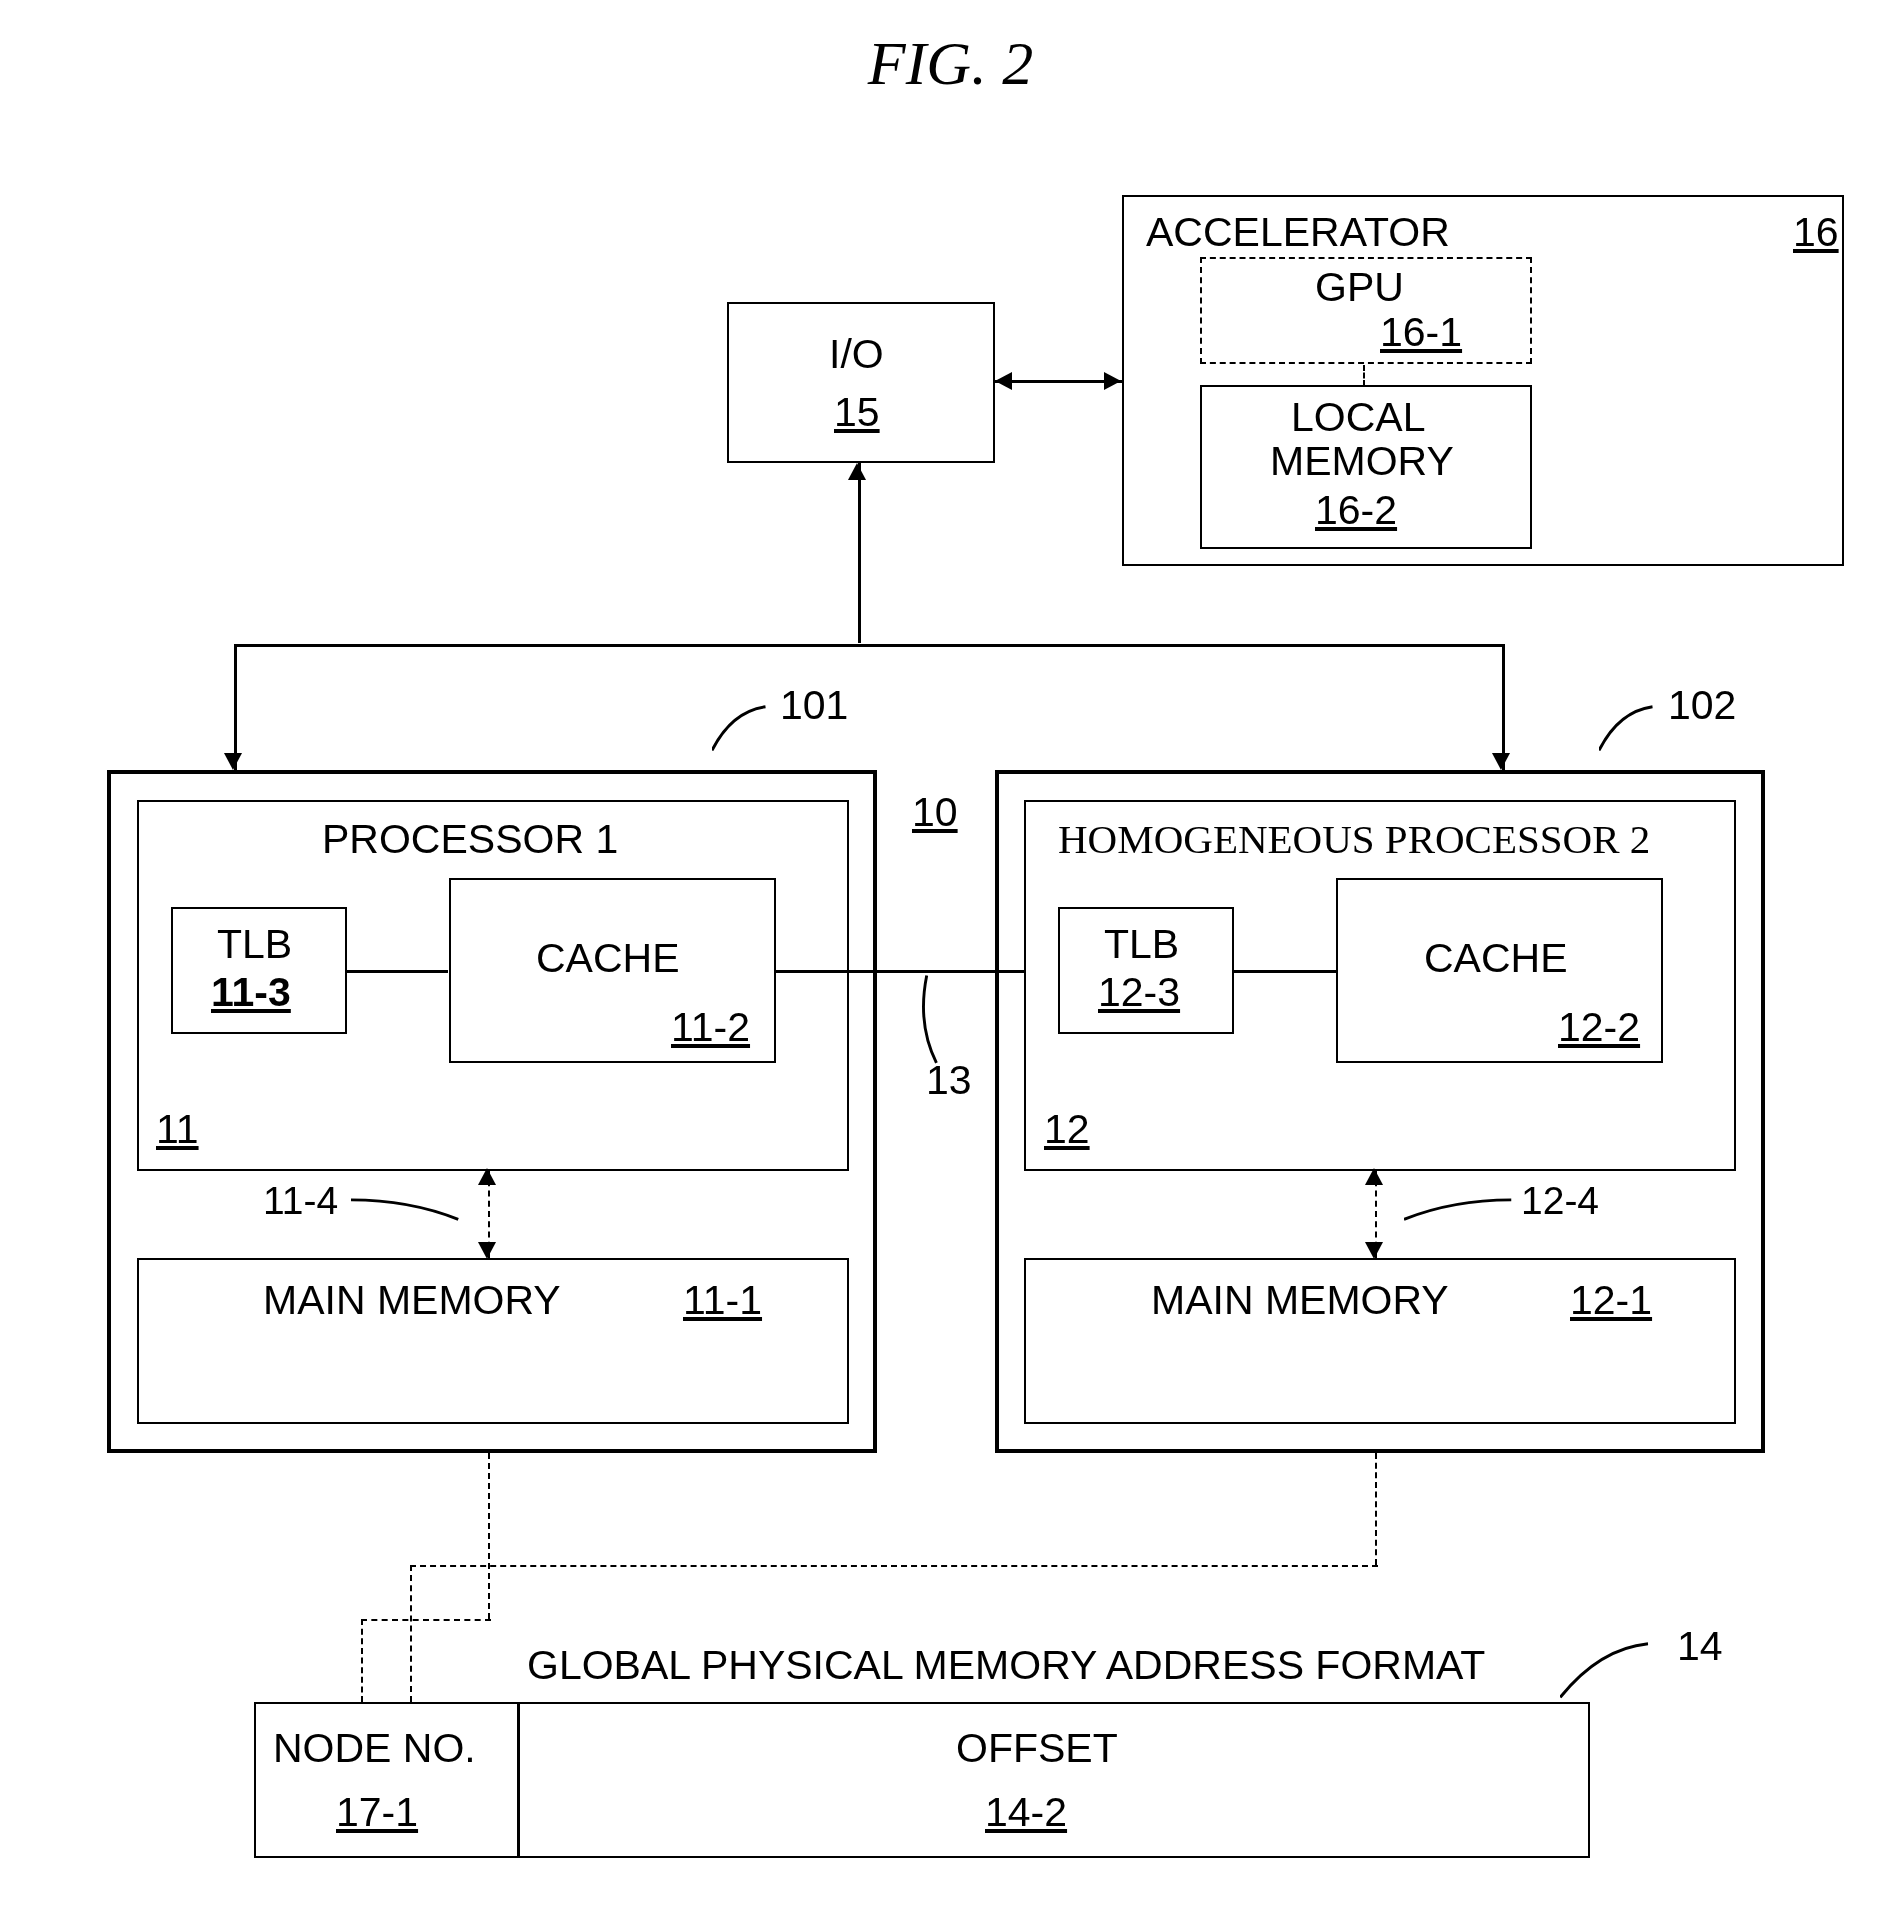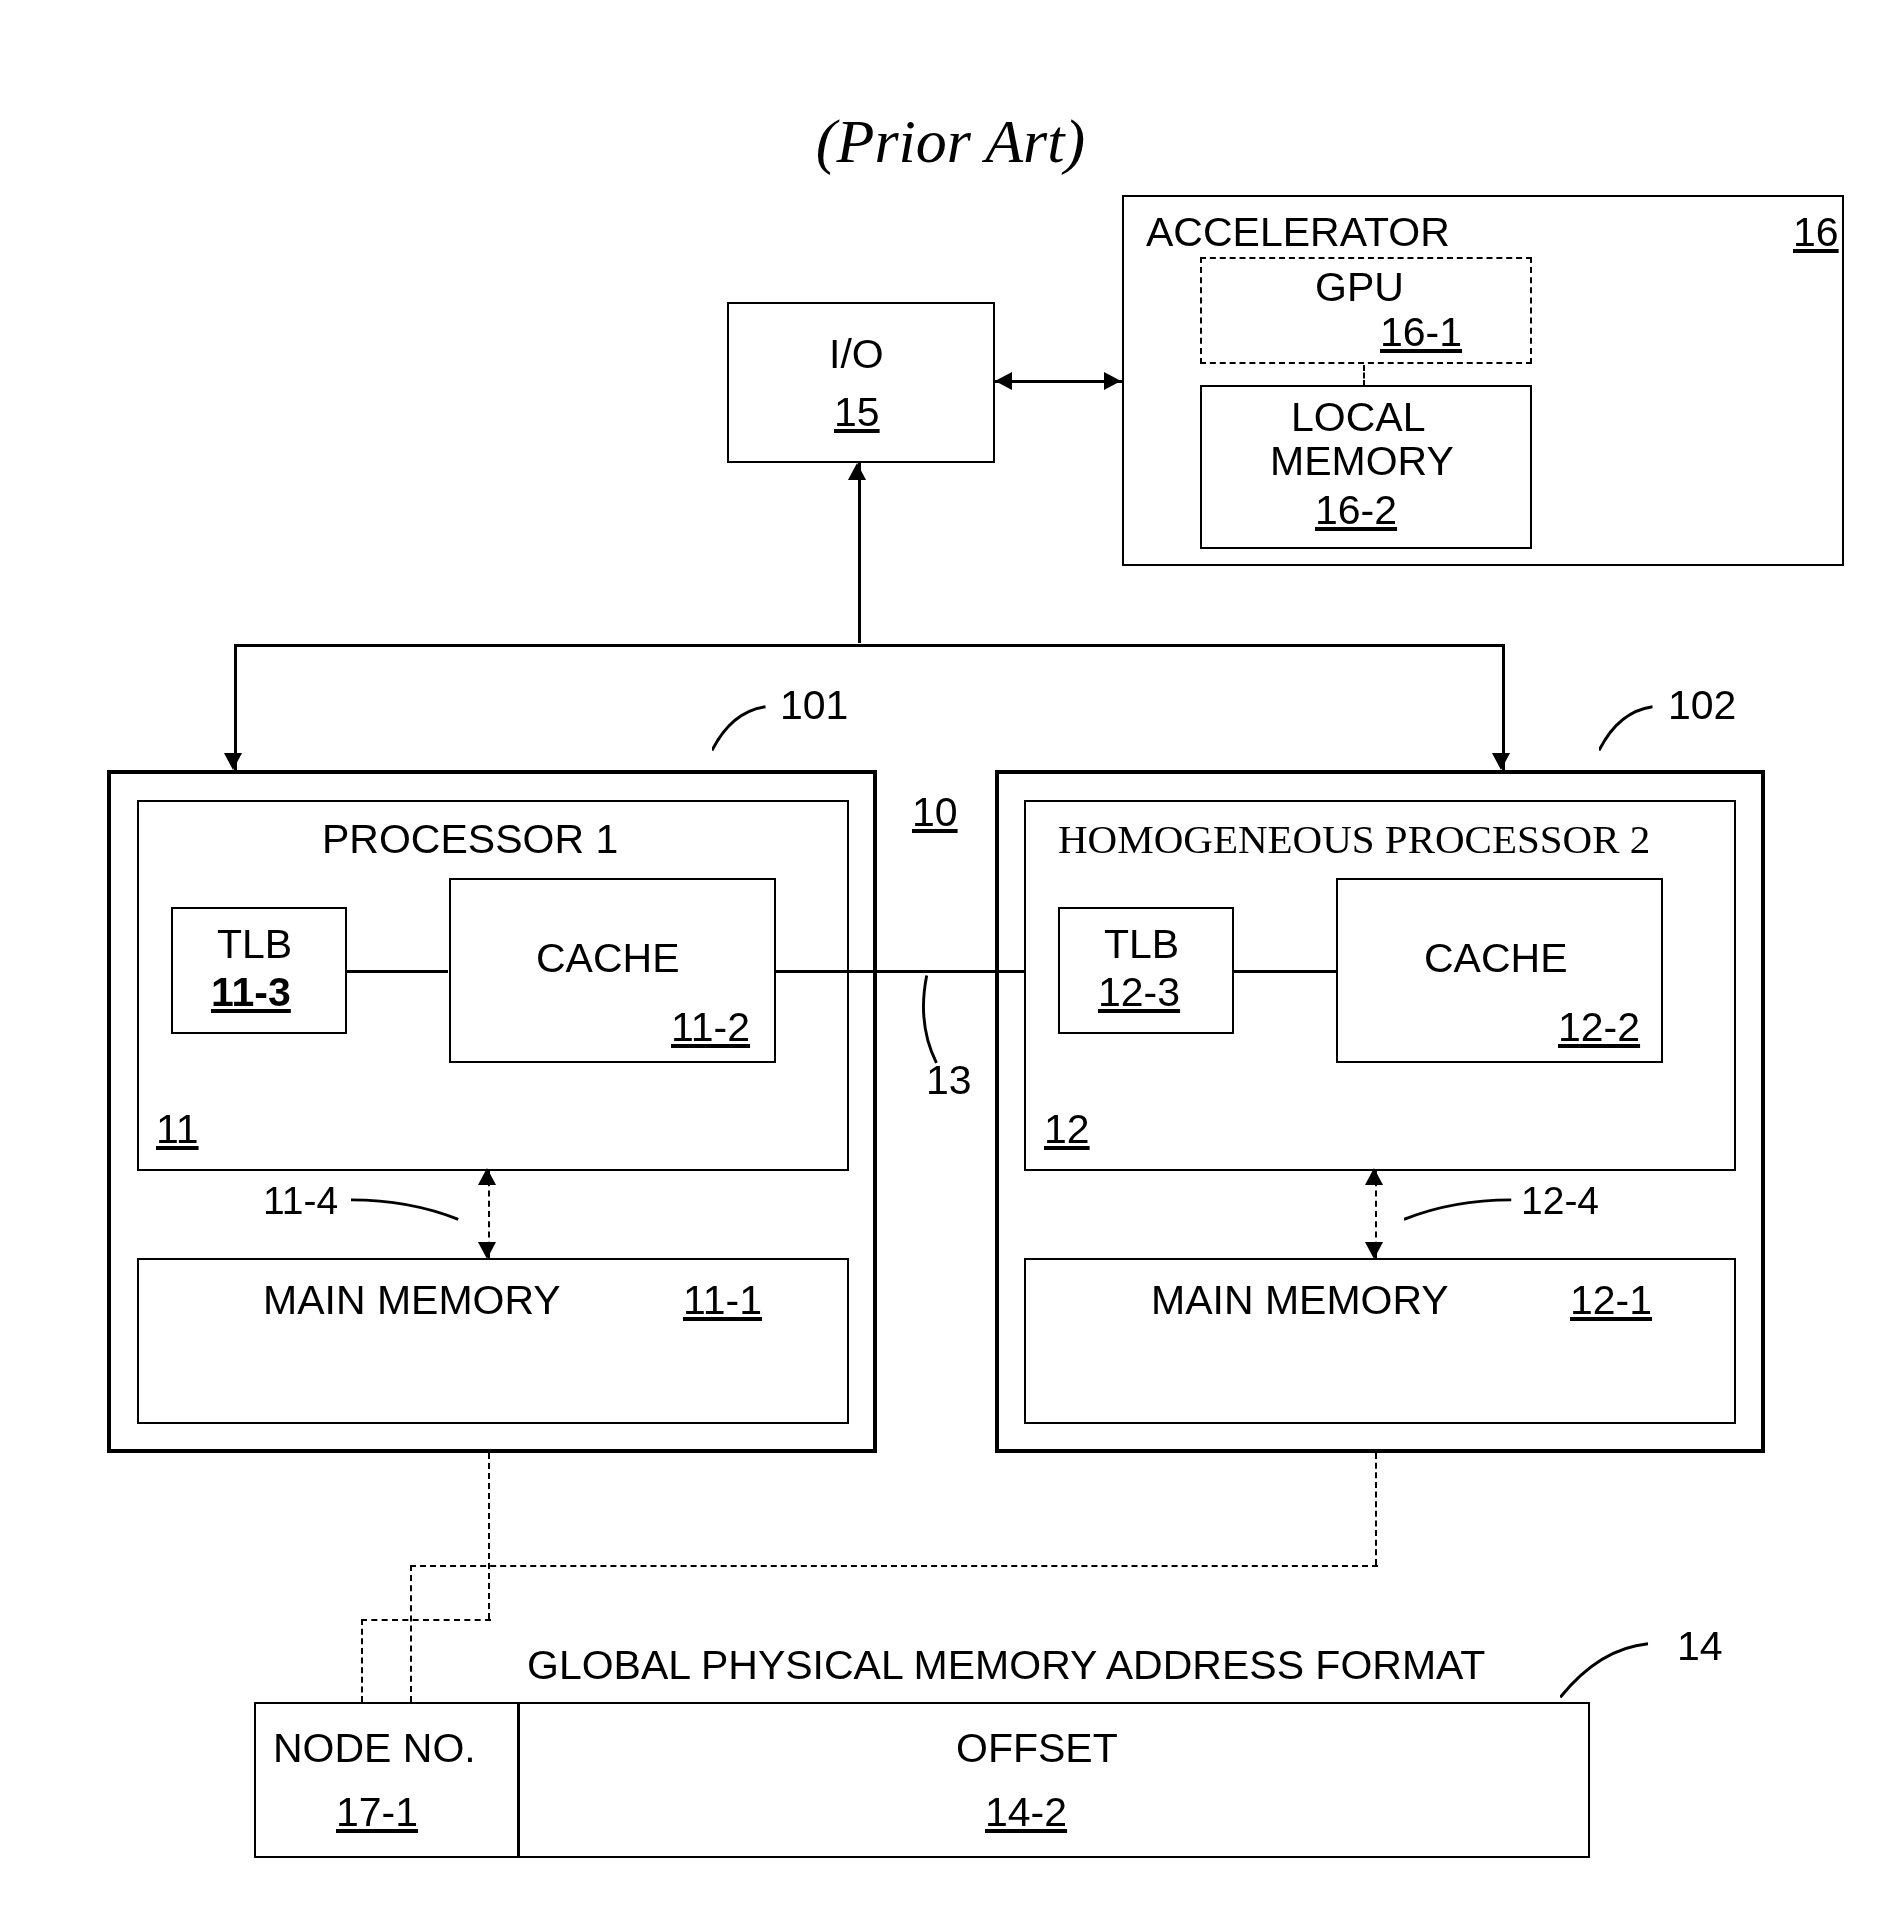--- a/index.html
+++ b/index.html
@@ -46,21 +46,21 @@
   .arrow-up    { border-left:9.8px solid transparent; border-right:9.8px solid transparent; border-bottom:17.6px solid #000; }
   .arrow-down  { border-left:9.8px solid transparent; border-right:9.8px solid transparent; border-top:17.6px solid #000; }
   .arrow-left  { border-top:9.8px solid transparent; border-bottom:9.8px solid transparent; border-right:17.6px solid #000; }
   .arrow-right { border-top:9.8px solid transparent; border-bottom:9.8px solid transparent; border-left:17.6px solid #000; }
 </style>
 </head>
 <body>
 
 <div class="canvas">
 
-  <div class="label huge" style="left:663px; top:107px; width:575px;">(Prior Art)</div>
+  <div class="label huge" style="left:741px; top:29px; width:419px;">FIG. 2</div>
 
   <div class="box thin" style="left:1122px; top:195px; width:722px; height:371px;"></div>
   <div class="label" style="left:1146px; top:210px;">ACCELERATOR</div>
   <div class="label underline" style="left:1765px; top:210px;margin-left:28px;">16</div>
 
   <div class="box dashed thin" style="left:1200px; top:257px; width:332px; height:107px;"></div>
   <div class="label" style="left:1315px; top:265px;">GPU</div>
   <div class="label underline" style="left:1339px; top:310px;margin-left:41px;">16-1</div>
 
   <div class="box thin" style="left:1200px; top:385px; width:332px; height:164px;"></div>

